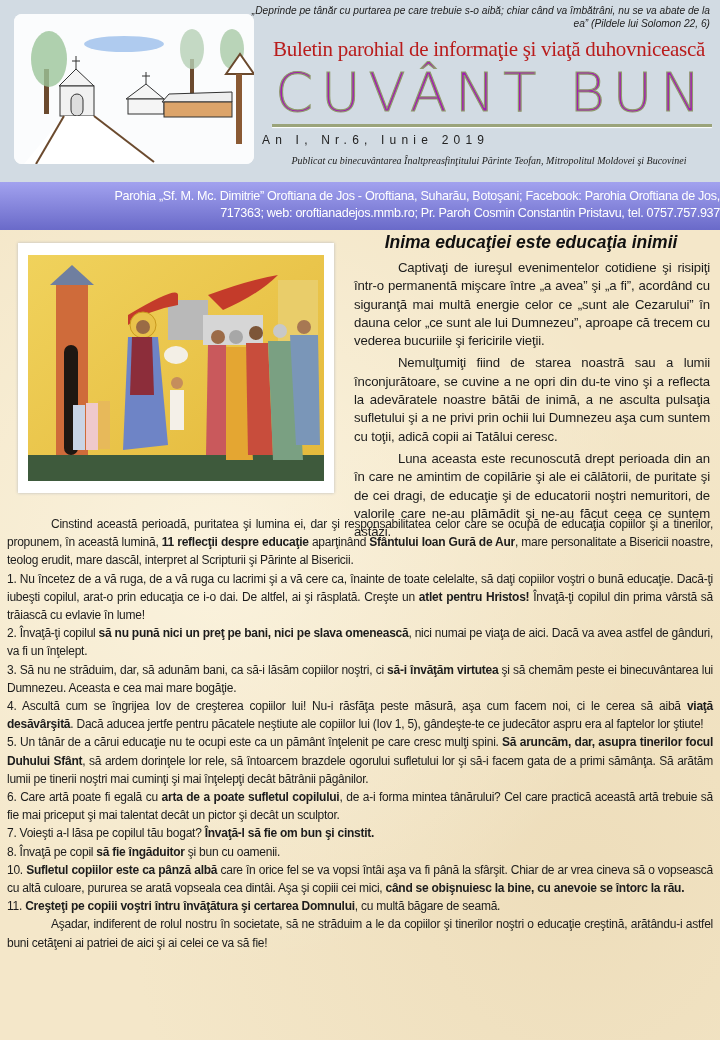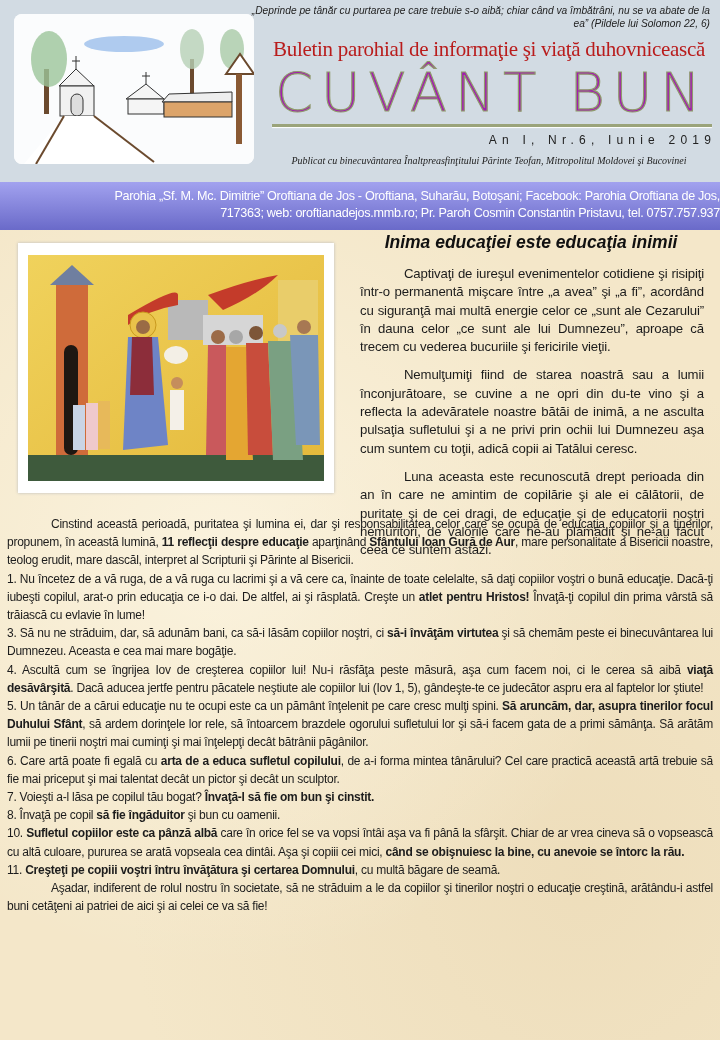--- a/index.html
+++ b/index.html
@@ -3,32 +3,32 @@
 <meta charset="utf-8">
 <style>
   html, body { margin:0; padding:0; }
   body { width:720px; height:1040px; overflow:hidden; font-family:"Liberation Sans", sans-serif; background:#f3e6c8; }
   .header { position:absolute; left:0; top:0; width:720px; height:182px; background:#d2dbe3; }
   .winter { position:absolute; left:14px; top:14px; width:240px; height:150px; background:#fbfcfd; box-shadow:0 0 14px 10px #fbfcfd inset; border-radius:8px; overflow:hidden; }
   .quote { position:absolute; right:10px; top:4px; width:460px; text-align:right; font-family:"Liberation Sans", sans-serif; font-style:italic; font-size:10.2px; color:#222; line-height:13px; }
   .subtitle { position:absolute; left:262px; top:37px; width:454px; text-align:center; font-family:"Liberation Serif", serif; font-size:21px; color:#b91c1c; letter-spacing:-0.3px; }
   .masthead { position:absolute; left:268px; top:62px; width:448px; text-align:center; font-family:"DejaVu Sans", sans-serif; font-weight:200; font-size:54px; letter-spacing:8px; color:#a21caf; -webkit-text-stroke:1.2px #8f9a6c; line-height:62px; }
   .mast-line { position:absolute; left:272px; top:124px; width:440px; height:3px; background:#9aa37a; box-shadow:0 1px 1px #fff; }
-  .issue { position:absolute; left:262px; top:133px; width:454px; text-align:right; font-size:12px; letter-spacing:5.2px; color:#222; }
+  .issue { position:absolute; left:262px; top:133px; width:454px; text-align:left; font-size:12px; letter-spacing:5.2px; color:#222; }
   .publ { position:absolute; left:262px; top:155px; width:454px; text-align:center; font-family:"Liberation Serif", serif; font-style:italic; font-size:10px; color:#222; }
   .band { position:absolute; left:0; top:182px; width:720px; height:48px; background:linear-gradient(#a2a2ef, #6a6ac9); color:#fff; text-align:right; font-size:12.6px; line-height:17px; padding-top:6px; box-sizing:border-box; letter-spacing:-0.3px; }
   .content { position:absolute; left:0; top:230px; width:720px; height:810px; background:
       radial-gradient(ellipse at 30% 40%, rgba(255,250,235,0.6), rgba(0,0,0,0) 60%),
       radial-gradient(ellipse at 80% 80%, rgba(230,210,170,0.45), rgba(0,0,0,0) 55%),
       #f4e7c9; padding-left: 8px; }
   .icon-frame { position:absolute; left:18px; top:13px; width:316px; height:250px; background:#fff; box-shadow:0 0 3px #bbb; }
   .icon-frame svg { position:absolute; left:10px; top:12px; }
   .art-title { position:absolute; left:346px; top:2px; width:370px; text-align:center; font-size:17.5px; font-weight:bold; font-style:italic; color:#111; }
   .right-col { position:absolute; left:350px; top:25px; width:364px; font-size:13.2px; line-height:18.3px; color:#1c1c1c; text-align:justify; letter-spacing:-0.15px; }
-  .right-col p { margin:10px; text-indent:44px; }
+  .right-col p { margin:4px; text-indent:44px; }
   .full { position:absolute; left:7px; top:285px; width:706px; font-size:12px; line-height:18.2px; color:#1c1c1c; text-align:justify; letter-spacing:-0.25px; }
   .full p { margin:0; }
   .full p.ind { text-indent:44px; }
   .full b { font-weight:bold; }
 </style>
 </head>
 <body>
 
 <div class="header">
   <div class="winter">
@@ -134,24 +134,25 @@
   <div class="right-col">
     <p>Captivaţi de iureşul evenimentelor cotidiene şi risipiţi într-o permanentă mişcare între „a avea” şi „a fi”, acordând cu siguranţă mai multă energie celor ce „sunt ale Cezarului” în dauna celor „ce sunt ale lui Dumnezeu”, aproape că trecem cu vederea bucuriile şi fericirile vieţii.</p>
     <p>Nemulţumiţi fiind de starea noastră sau a lumii înconjurătoare, se cuvine a ne opri din du-te vino şi a reflecta la adevăratele noastre bătăi de inimă, a ne asculta pulsaţia sufletului şi a ne privi prin ochii lui Dumnezeu aşa cum suntem cu toţii, adică copii ai Tatălui ceresc.</p>
     <p>Luna aceasta este recunoscută drept perioada din an în care ne amintim de copilărie şi ale ei călătorii, de puritate şi de cei dragi, de educaţie şi de educatorii noştri nemuritori, de valorile care ne-au plămădit şi ne-au făcut ceea ce suntem astăzi.</p>
   </div>
 
   <div class="full">
     <p class="ind"><span>Cinstind această perioadă, puritatea şi lumina ei, dar şi responsabilitatea celor care se ocupă de educaţia copiilor şi a tinerilor, propunem, în această lumină, </span><b>11 reflecţii despre educaţie</b><span> aparţinând </span><b>Sfântului Ioan Gură de Aur</b><span>, mare personalitate a Bisericii noastre, teolog erudit, mare dascăl, interpret al Scripturii şi Părinte al Bisericii.</span></p>
     <div id="reflections">
         <p><span>1.</span><span> Nu încetez de a vă ruga, de a vă ruga cu lacrimi şi a vă cere ca, înainte de toate celelalte, să daţi copiilor voştri o bună educaţie. Dacă-ţi iubeşti copilul, arat-o prin educaţia ce i-o dai. De altfel, ai şi răsplată. Creşte un </span><b>atlet pentru Hristos!</b><span> Învaţă-ţi copilul din prima vârstă să trăiască cu evlavie în lume!</span></p>
+        <p><span>2.</span><span> Învaţă-ţi copilul </span><b>să nu pună nici un preţ pe bani, nici pe slava omenească</b><span>, nici numai pe viaţa de aici. Dacă va avea astfel de gânduri, va fi un înţelept.</span></p>
         <p><span>3.</span><span> Să nu ne străduim, dar, să adunăm bani, ca să-i lăsăm copiilor noştri, ci </span><b>să-i învăţăm virtutea</b><span> şi să chemăm peste ei binecuvântarea lui Dumnezeu. Aceasta e cea mai mare bogăţie.</span></p>
         <p><span>4.</span><span> Ascultă cum se îngrijea Iov de creşterea copiilor lui! Nu-i răsfăţa peste măsură, aşa cum facem noi, ci le cerea să aibă </span><b>viaţă desăvârşită</b><span>. Dacă aducea jertfe pentru păcatele neştiute ale copiilor lui (Iov 1, 5), gândeşte-te ce judecător aspru era al faptelor lor ştiute!</span></p>
         <p><span>5.</span><span> Un tânăr de a cărui educaţie nu te ocupi este ca un pământ înţelenit pe care cresc mulţi spini. </span><b>Să aruncăm, dar, asupra tinerilor focul Duhului Sfânt</b><span>, să ardem dorinţele lor rele, să întoarcem brazdele ogorului sufletului lor şi să-i facem gata de a primi sămânţa. Să arătăm lumii pe tinerii noştri mai cuminţi şi mai înţelepţi decât bătrânii păgânilor.</span></p>
-        <p><span>6.</span><span> Care artă poate fi egală cu </span><b>arta de a educa sufletul copilului</b><span>, de a-i forma mintea tânărului? Cel care practică această artă trebuie să fie mai priceput şi mai talentat decât un pictor şi decât un sculptor.</span></p>
+        <p><span>6.</span><span> Care artă poate fi egală cu </span><b>arta de a poate sufletul copilului</b><span>, de a-i forma mintea tânărului? Cel care practică această artă trebuie să fie mai priceput şi mai talentat decât un pictor şi decât un sculptor.</span></p>
         <p><span>7.</span><span> Voieşti a-l lăsa pe copilul tău bogat? </span><b>Învaţă-l să fie om bun şi cinstit.</b></p>
         <p><span>8.</span><span> Învaţă pe copil </span><b>să fie îngăduitor</b><span> şi bun cu oamenii.</span></p>
         <p><span>10.</span><b> Sufletul copiilor este ca pânză albă</b><span> care în orice fel se va vopsi întâi aşa va fi până la sfârşit. Chiar de ar vrea cineva să o vopsească cu altă culoare, pururea se arată vopseala cea dintâi. Aşa şi copiii cei mici, </span><b>când se obişnuiesc la bine, cu anevoie se întorc la rău.</b></p>
         <p><span>11.</span><b> Creşteţi pe copiii voştri întru învăţătura şi certarea Domnului</b><span>, cu multă băgare de seamă.</span></p>
       </div>
     <p class="ind">Aşadar, indiferent de rolul nostru în societate, să ne străduim a le da copiilor şi tinerilor noştri o educaţie creştină, arătându-i astfel buni cetăţeni ai patriei de aici şi ai celei ce va să fie!</p>
   </div>
 </div>
 
 </body></html>

